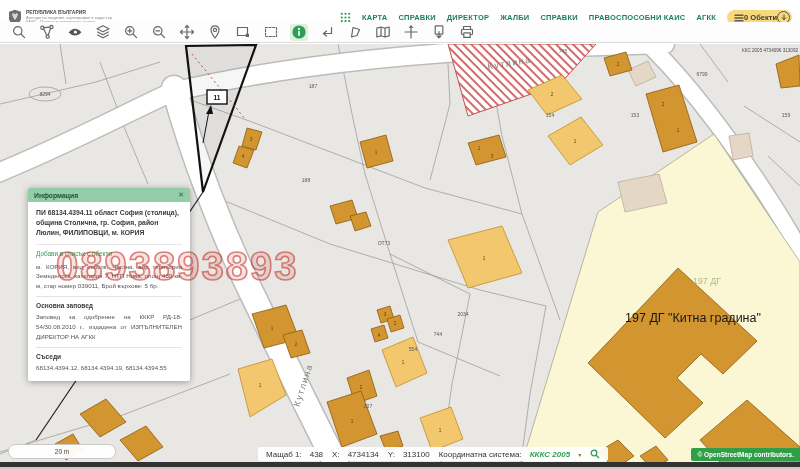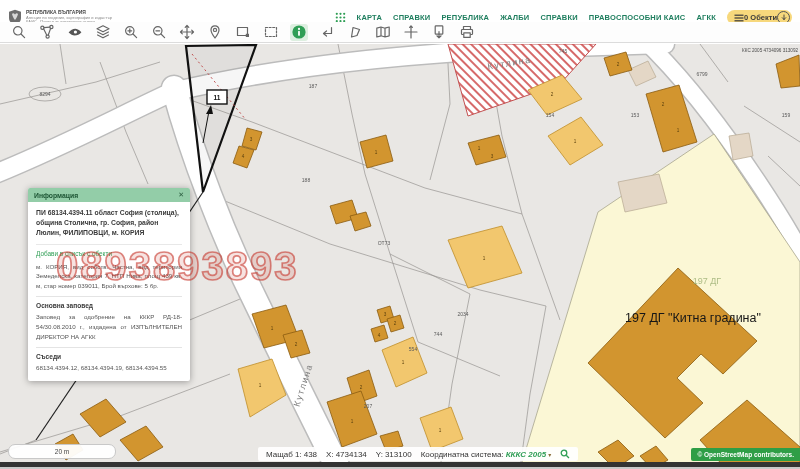--- a/index.html
+++ b/index.html
@@ -60,21 +60,21 @@
   .popup-sec{font-size:6.6px;font-weight:bold;color:#3a3a3a;border-top:1px solid #e4e4e4;
              margin-top:6px;padding-top:5px;margin-bottom:3px;}
 
   
   .scalebox{position:absolute;left:8px;top:444px;width:106px;height:13px;z-index:7;
             background:rgba(255,255,255,.95);border:1px solid #c8c8c8;border-radius:7px;
             font-size:6.5px;color:#444;display:flex;align-items:center;justify-content:center;}
   .statusbar{position:absolute;left:258px;top:447px;height:14px;z-index:7;
              background:rgba(255,255,255,.92);border-radius:2px;display:flex;align-items:center;
              gap:9px;padding:0 8px;font-size:8px;color:#333;white-space:nowrap;}
-  .sb-group{display:flex;gap:2px;align-items:center;}
+  .sb-group{display:flex;gap:8px;align-items:center;}
   .sb-green{color:#2f9e55;font-weight:bold;font-style:italic;}
   .sb-caret{font-size:6px;color:#8a6d3b;}
   .osm{position:absolute;right:0;top:448px;height:13px;z-index:7;background:#2f9e46;
        color:#fff;font-size:6.5px;display:flex;align-items:center;padding:0 6px;
        border-radius:2px 0 0 2px;font-weight:bold;}
   .bottom-edge{position:absolute;left:0;right:0;top:462px;height:5px;background:#333;z-index:8;}
   .bottom-edge2{position:absolute;left:0;right:0;top:467px;height:2px;background:#c9c9c9;z-index:8;}
 </style>
 </head>
 <body>
@@ -100,21 +100,21 @@
       <circle cx="1.8" cy="5.5" r="1.1"></circle>
           <circle cx="5.5" cy="5.5" r="1.1"></circle>
           <circle cx="9.2" cy="5.5" r="1.1"></circle>
       <circle cx="1.8" cy="9.2" r="1.1"></circle>
           <circle cx="5.5" cy="9.2" r="1.1"></circle>
           <circle cx="9.2" cy="9.2" r="1.1"></circle>
         </g>
     </svg>
     <span class="nav-item">КАРТА</span>
     <span class="nav-item">СПРАВКИ</span>
-    <span class="nav-item">РЕПУБЛИКА</span>
+    <span class="nav-item">ДИРЕКТОР</span>
     <span class="nav-item">ЖАЛБИ</span>
     <span class="nav-item">СПРАВКИ</span>
     <span class="nav-item">ПРАВОСПОСОБНИ КАИС</span>
     <span class="nav-item">АГКК</span>
     <div class="pill">
       <svg width="10" height="8" viewBox="0 0 10 8">
         <g stroke="#3a3a3a" stroke-width="1.2">
             <line x1="0.5" y1="1.2" x2="9.5" y2="1.2"></line>
             <line x1="0.5" y1="4" x2="9.5" y2="4"></line>
             <line x1="0.5" y1="6.8" x2="9.5" y2="6.8"></line>

